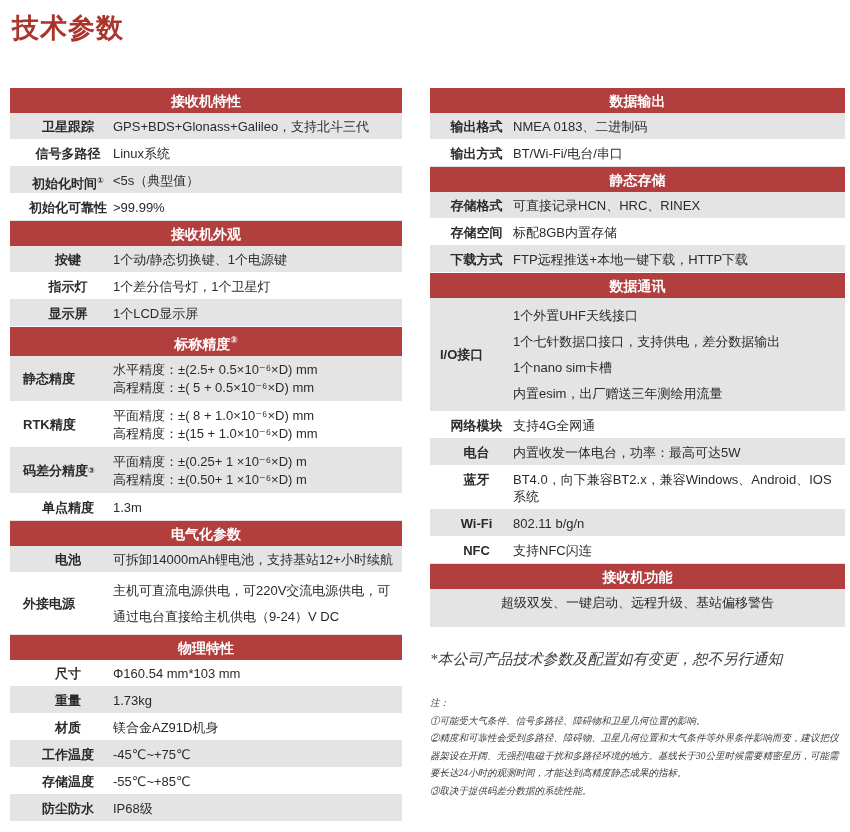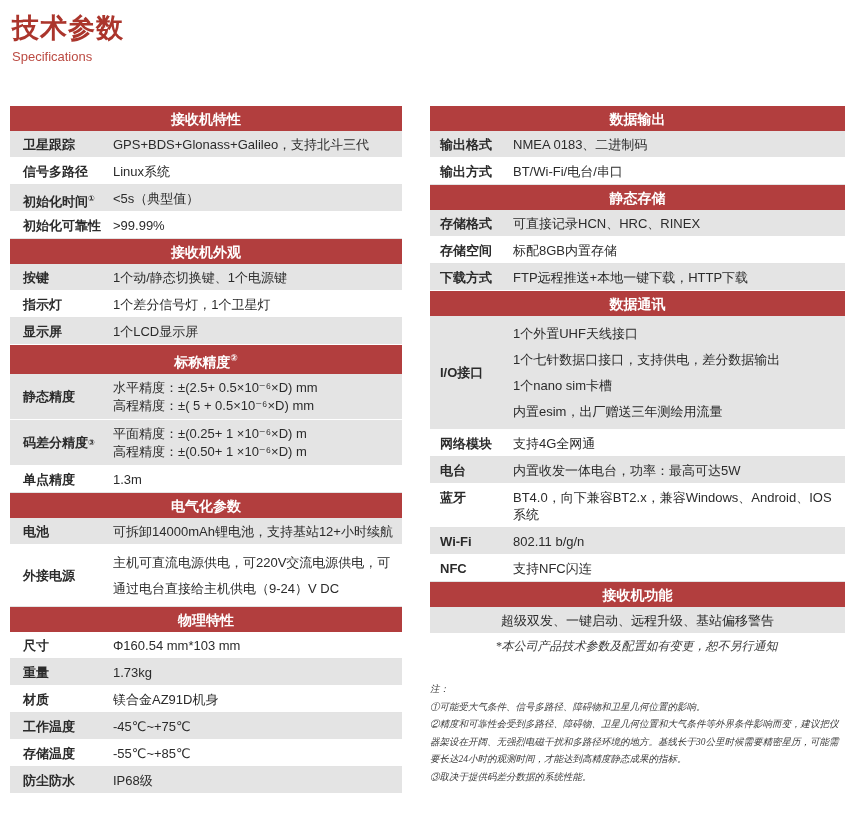--- a/index.html
+++ b/index.html
@@ -20,48 +20,47 @@
   .col.right{width:415px;flex-shrink:0;}
   .sec-header{
     background:var(--header-bg,#b23e3e);color:#fff;text-align:center;
     font-weight:bold;font-size:14px;padding:5px 0 4px 0;line-height:16px;
   }
   .sec-header sup{font-size:9px;}
   .row{display:flex;font-size:13px;background:#fff;border-bottom:1px solid #e3e3e3;}
   .row.gray{background:var(--row-alt,#e4e4e4);border-bottom:1px solid #fff;}
   .row .label{
     width:103px;flex-shrink:0;font-weight:bold;color:#2b2b2b;
-    padding:5px 0 0 13px;box-sizing:border-box;line-height:17px;
+    padding:5px 0 0 13px;box-sizing:border-box;line-height:17px;text-align:center;
   }
   .row .label sup{font-size:8px;}
   .col.right .row .label{width:83px;padding-left:10px;}
   .row .value{flex:1;padding:5px 4px 4px 0;line-height:17px;color:#2b2b2b;}
   .row .vline{line-height:17px;}
   .row.multi .label{display:flex;align-items:center;padding-top:0;padding-bottom:0;}
   .row.multi .vline{line-height:18px;}
   .row.tall .vline{line-height:26px;}
   .row.center{justify-content:center;}
-  .row.center .value{flex:0 1 auto;text-align:left;padding:5px 0 4px 0;}
+  .row.center .value{flex:0 1 auto;text-align:left;padding:5px 0 16px 0;}
   .disclaimer{
-    margin-top:4px;text-align:center;font-size:12px;color:#3a3a3a;
+    margin-top:22px;text-align:left;font-size:15px;color:#3a3a3a;
     font-style:italic;font-family:"Liberation Serif","DejaVu Serif",serif;
     padding-right:2px;
   }
   .notes{
     margin-top:26px;font-size:9.5px;color:#3a3a3a;line-height:1.85;
     font-style:italic;font-family:"Liberation Serif","DejaVu Serif",serif;
   }
   .notes .note-line{margin:0;}
 </style>
 </head>
 <body>
 
 <div class="page">
   <div class="page-title">技术参数</div>
-  <div class="page-subtitle">Specifications</div>
 
   <div class="columns">
     <div class="col left" id="left-col">
         <div class="sec-header">接收机特性</div>
         <div class="row gray">
           <div class="label">卫星跟踪</div>
           <div class="value">
             <div class="vline">GPS+BDS+Glonass+Galileo，支持北斗三代</div>
           </div>
         </div>
@@ -101,20 +100,27 @@
           <div class="value">
             <div class="vline">1个LCD显示屏</div>
           </div>
         </div>
         <div class="sec-header">标称精度<sup>②</sup></div>
         <div class="row gray multi">
           <div class="label">静态精度</div>
           <div class="value">
             <div class="vline">水平精度：±(2.5+ 0.5×10⁻⁶×D) mm</div>
             <div class="vline">高程精度：±( 5 + 0.5×10⁻⁶×D) mm</div>
+          </div>
+        </div>
+        <div class="row  multi">
+          <div class="label">RTK精度</div>
+          <div class="value">
+            <div class="vline">平面精度：±( 8 + 1.0×10⁻⁶×D) mm</div>
+            <div class="vline">高程精度：±(15 + 1.0×10⁻⁶×D) mm</div>
           </div>
         </div>
         <div class="row gray multi">
           <div class="label">码差分精度<sup>③</sup></div>
           <div class="value">
             <div class="vline">平面精度：±(0.25+ 1 ×10⁻⁶×D) m</div>
             <div class="vline">高程精度：±(0.50+ 1 ×10⁻⁶×D) m</div>
           </div>
         </div>
         <div class="row ">

